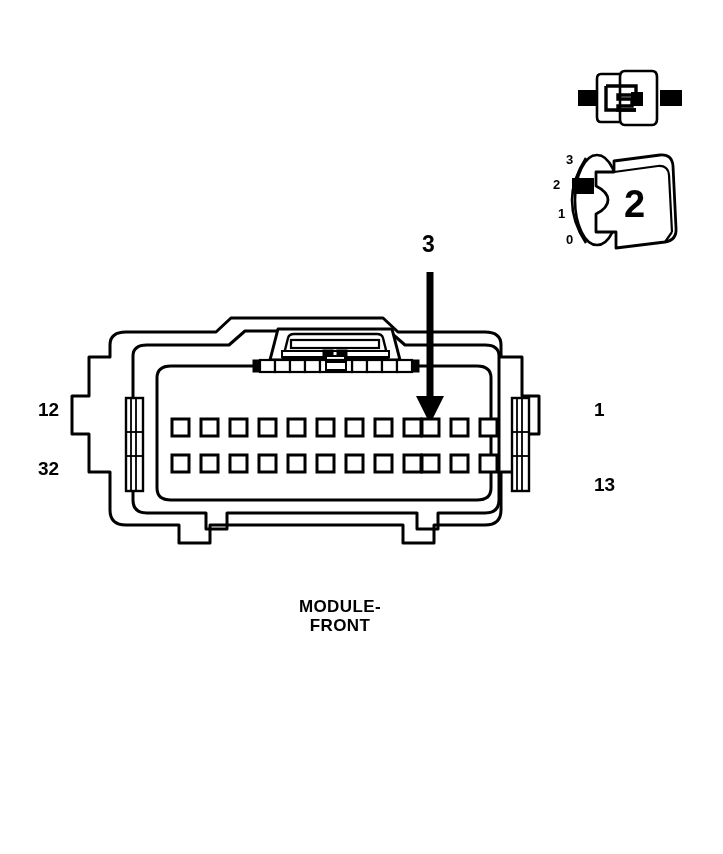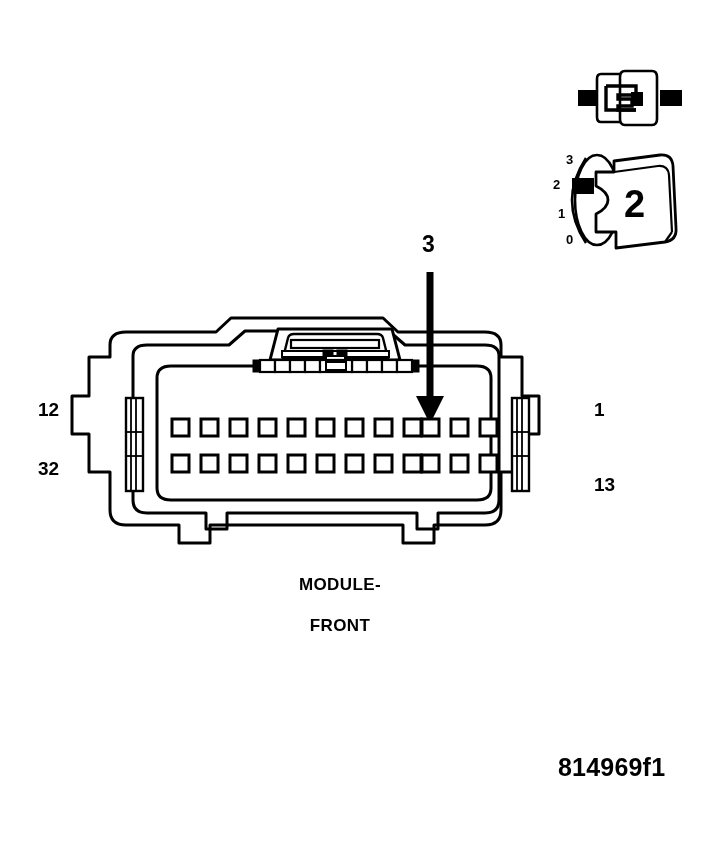--- a/index.html
+++ b/index.html
@@ -220,18 +220,17 @@
 
   <div class="lbl callout-num" style="left:422px; top:233px;">3</div>
 
   <div class="lbl scale-num" style="left:566px; top:153px;">3</div>
   <div class="lbl scale-num" style="left:553px; top:178px;">2</div>
   <div class="lbl scale-num" style="left:558px; top:207px;">1</div>
   <div class="lbl scale-num" style="left:566px; top:233px;">0</div>
 
   <div class="lbl" style="left:624px; top:185px; font-size:38px;">2</div>
 
-  <div class="lbl caption-line" style="left:210px; top:576px;">MODULE-</div>
+  <div class="lbl caption-line" style="left:210px; top:598px;">MODULE-</div>
   <div class="lbl caption-line" style="left:210px; top:617px;">FRONT</div>
 
-  <div class="lbl id-code" style="left:558px; top:755px;">814969f1</div>
 
 </div>
 
 </body></html>

